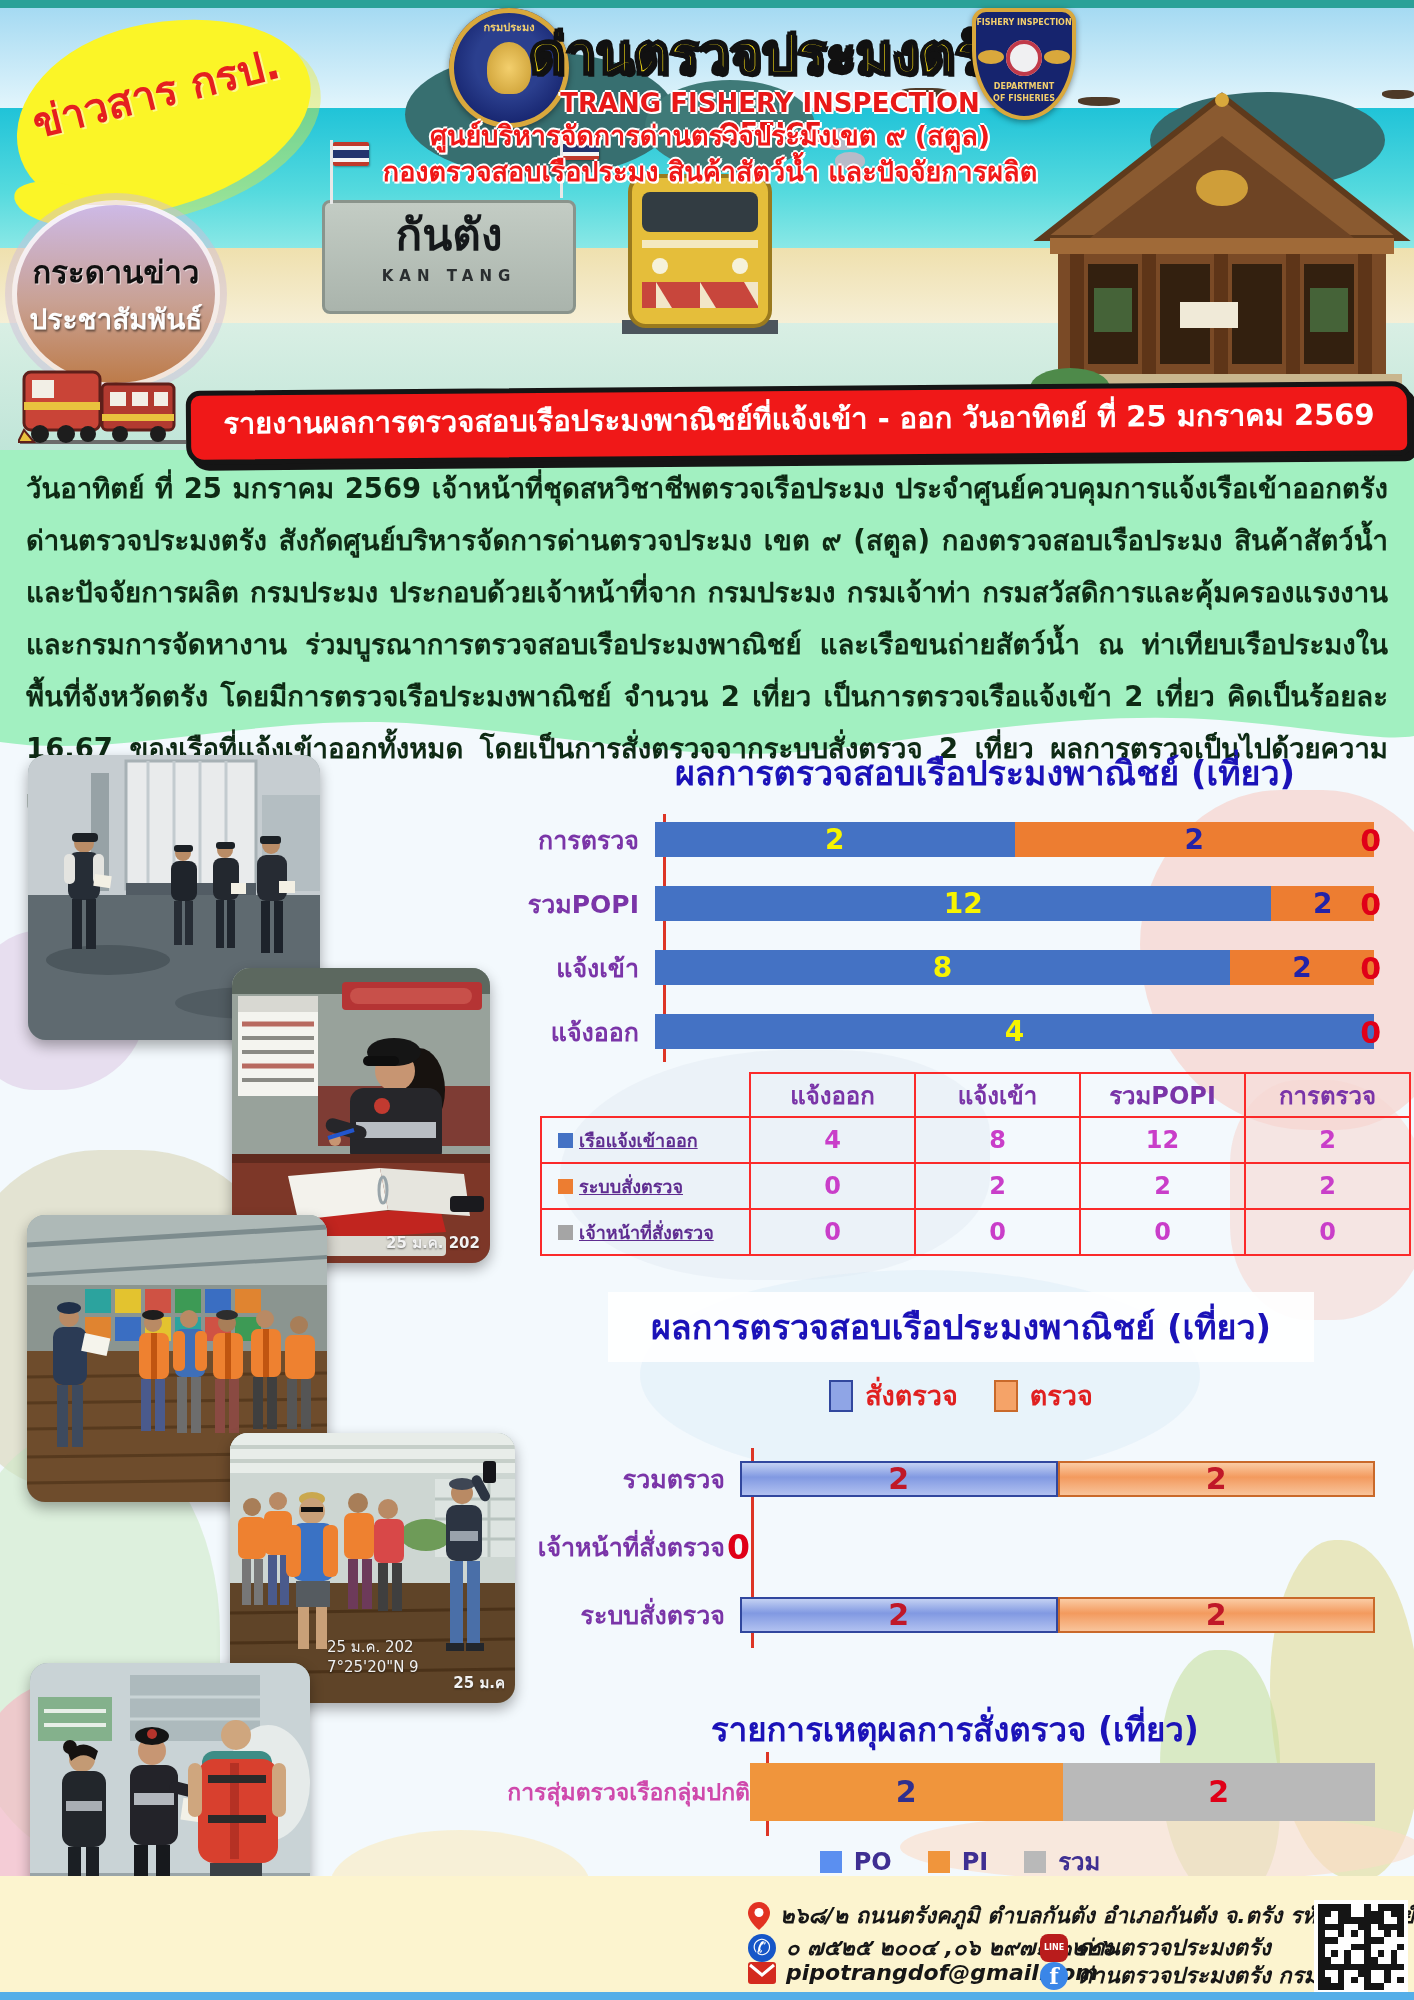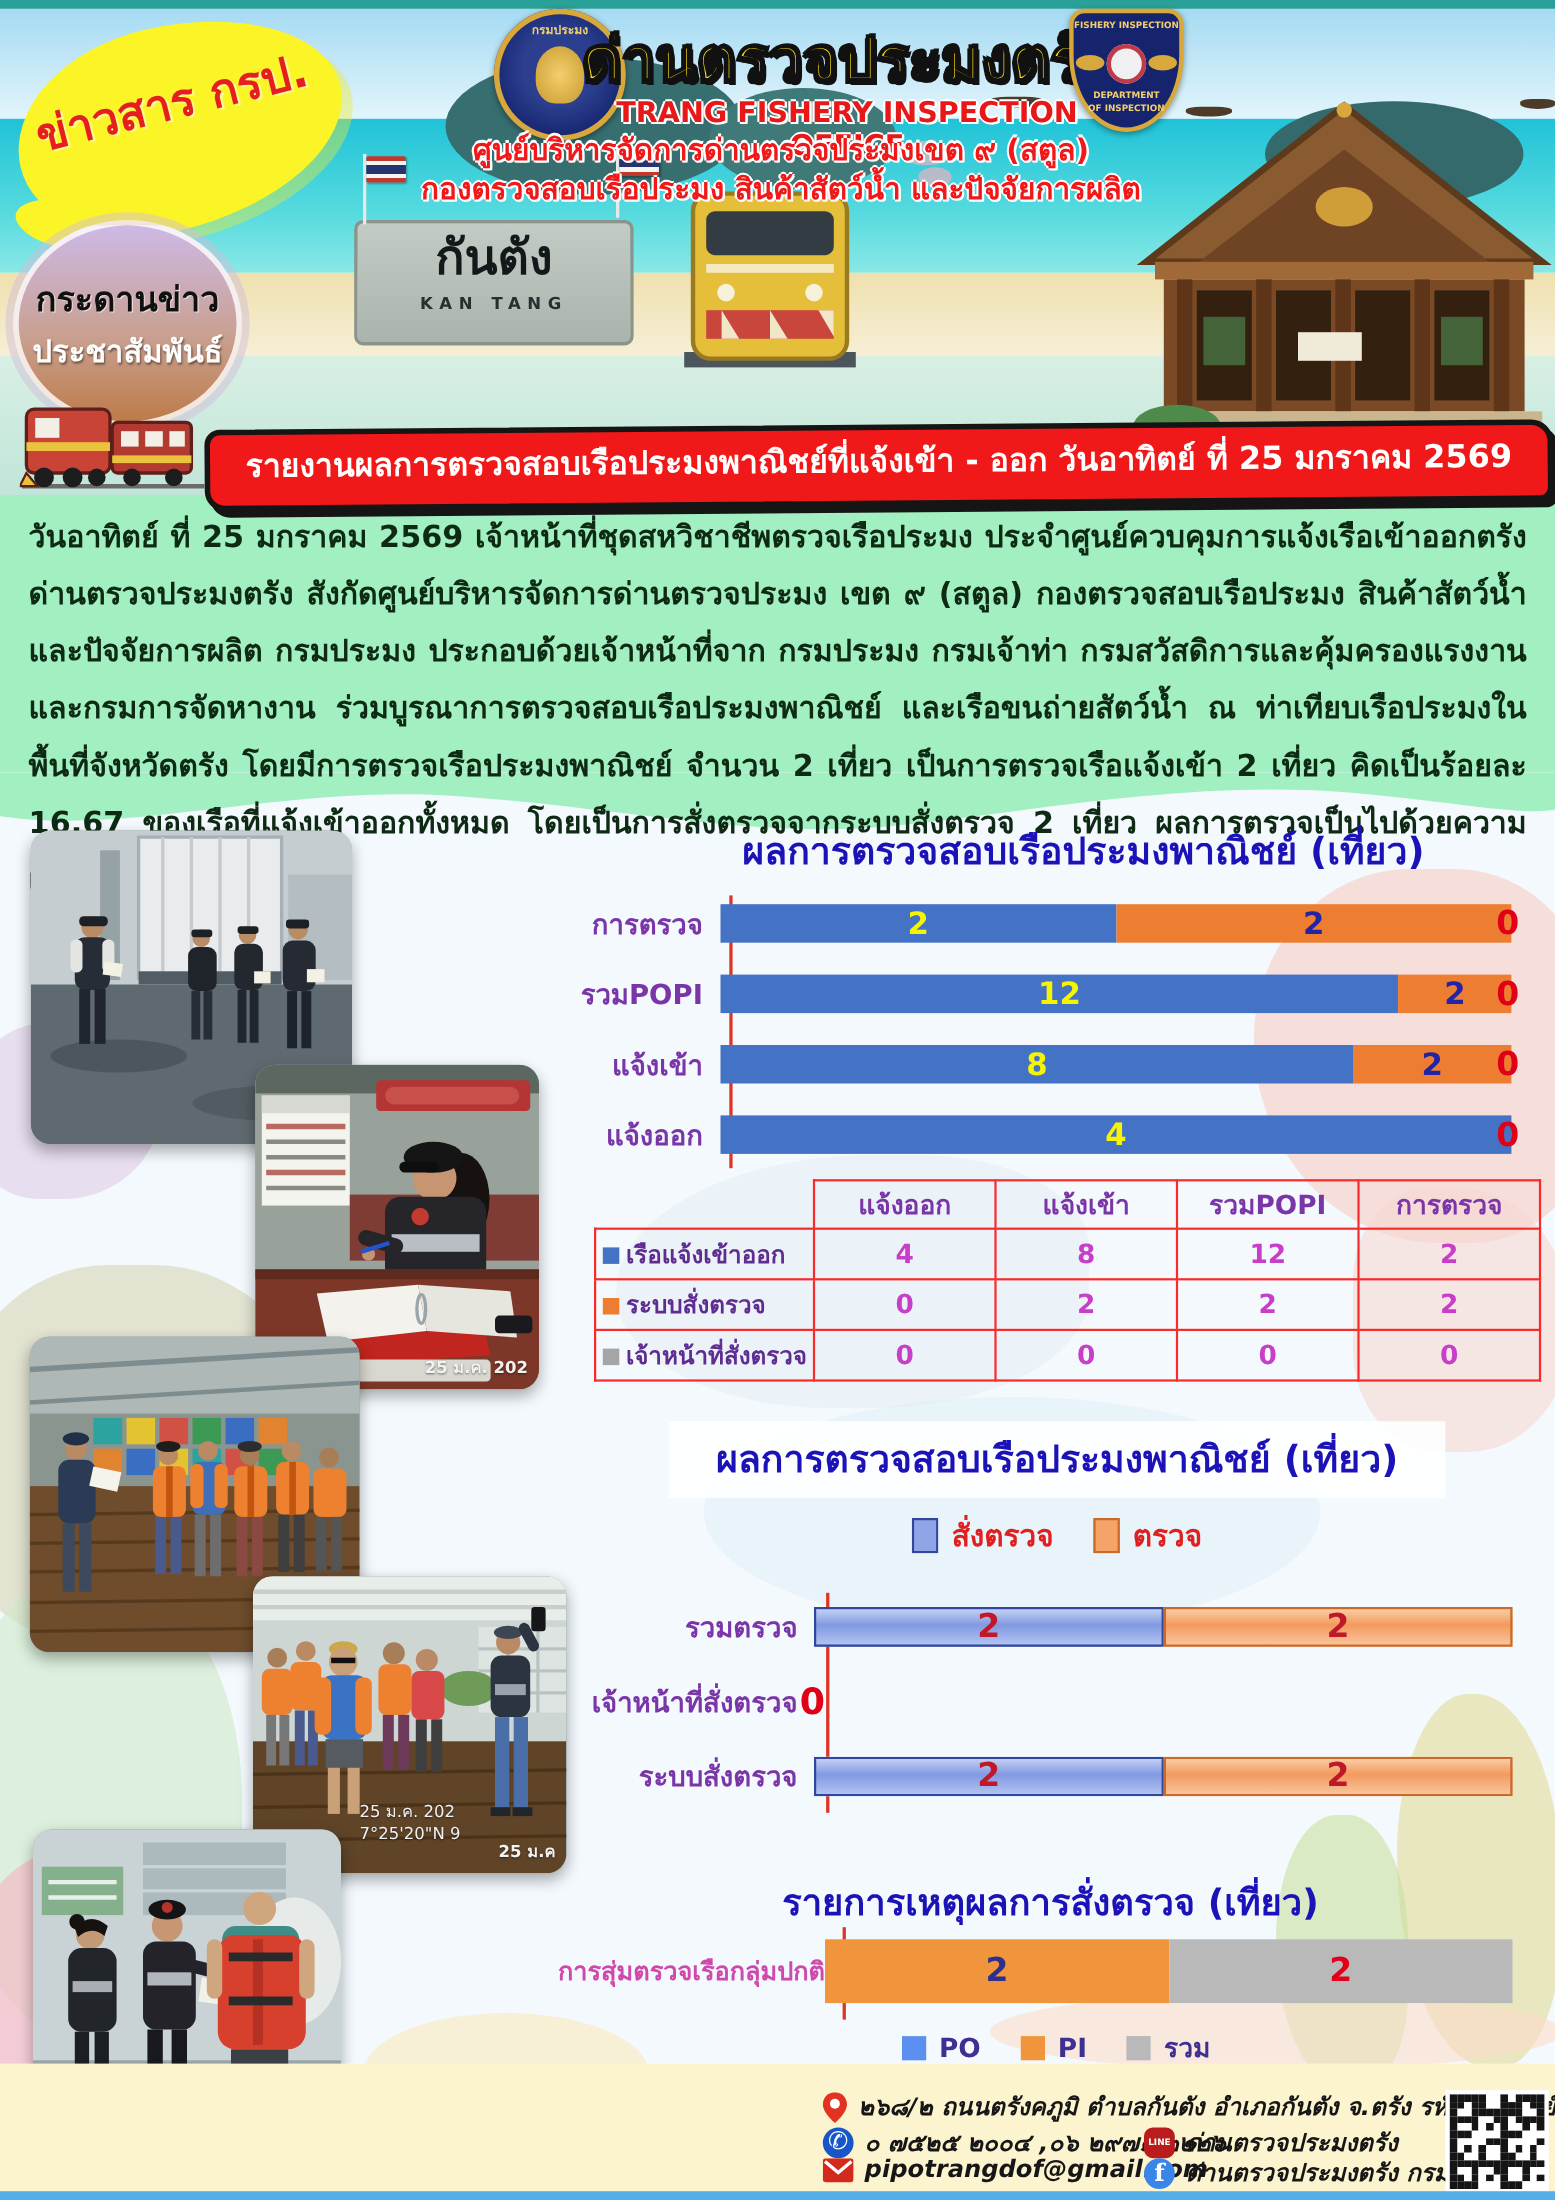--- a/index.html
+++ b/index.html
@@ -78,21 +78,21 @@
   .legend-swatch{display:inline-block;width:24px;height:32px;}
   .legend-label{font-size:27px;font-weight:bold;}
   [data-legend="chart3"] .legend-swatch{width:22px;height:22px;}
   [data-legend="chart3"] .legend-label{font-size:24px;}
 
   
   #sum-table{border-collapse:collapse;z-index:3;}
   #sum-table th,#sum-table td{border:2.5px solid #fb2a2a;text-align:center;}
   #sum-table th{width:161px;height:40px;font-size:24px;font-weight:bold;color:#7a35a8;}
   #sum-table td{height:42px;font-size:24px;font-weight:bold;color:#c93ec9;}
-  #sum-table .rl{width:190px;font-size:22px;color:#5f2d91;text-align:left;padding-left:6px;white-space:nowrap;}
+  #sum-table .rl{width:190px;font-size:18px;color:#5f2d91;text-align:left;padding-left:16px;white-space:nowrap;text-decoration:underline;}
   #sum-table .nb{border:none;background:none;}
   .sw{display:inline-block;width:15px;height:15px;margin-right:6px;vertical-align:-1px;}
   .sw-blue{background:#4472c4;}.sw-orange{background:#ed7d31;}.sw-gray{background:#a5a5a5;}
   #c2-titleband{left:608px;top:1292px;width:706px;height:70px;background:#ffffffe8;z-index:3;}
   #c2-titleband div{line-height:70px;}
 
   
   .photo{position:absolute;border-radius:18px;overflow:hidden;box-shadow:0 6px 14px rgba(0,0,0,.33);background:#9aa;z-index:4;}
   .photo svg{display:block;width:100%;height:100%;}
   .ts{position:absolute;right:10px;bottom:8px;font-size:15px;font-weight:bold;color:#f2f2f2;text-shadow:0 1px 2px #0008;}
@@ -185,21 +185,21 @@
       <div class="abs emblem"></div>
     </div>
     <div id="title-th" class="abs">ด่านตรวจประมงตรัง</div>
     <div id="title-en" class="abs">TRANG FISHERY INSPECTION OFFICE</div>
     <div id="badge" class="abs">
       <div class="btxt" style="top:6px;">FISHERY INSPECTION</div>
       <div class="bwing" style="left:2px;"></div>
       <div class="bwing" style="right:2px;"></div>
       <div class="bcirc"></div>
       <div class="btxt" style="top:70px;">DEPARTMENT</div>
-      <div class="btxt" style="top:82px;">OF INSPECTION</div>
+      <div class="btxt" style="top:82px;">OF FISHERIES</div>
     </div>
     <div class="abs red-sub" style="top:114px;">ศูนย์บริหารจัดการด่านตรวจประมงเขต ๙ (สตูล)</div>
     <div class="abs red-sub" style="top:150px;">กองตรวจสอบเรือประมง สินค้าสัตว์น้ำ และปัจจัยการผลิต</div>
   </div>
 
   <div id="news-circle" class="abs">
     <div class="abs l1">กระดานข่าว</div>
     <div class="abs l2">ประชาสัมพันธ์</div>
   </div>
   <svg id="train-cartoon" class="abs" width="170" height="100" viewBox="0 0 170 100">

